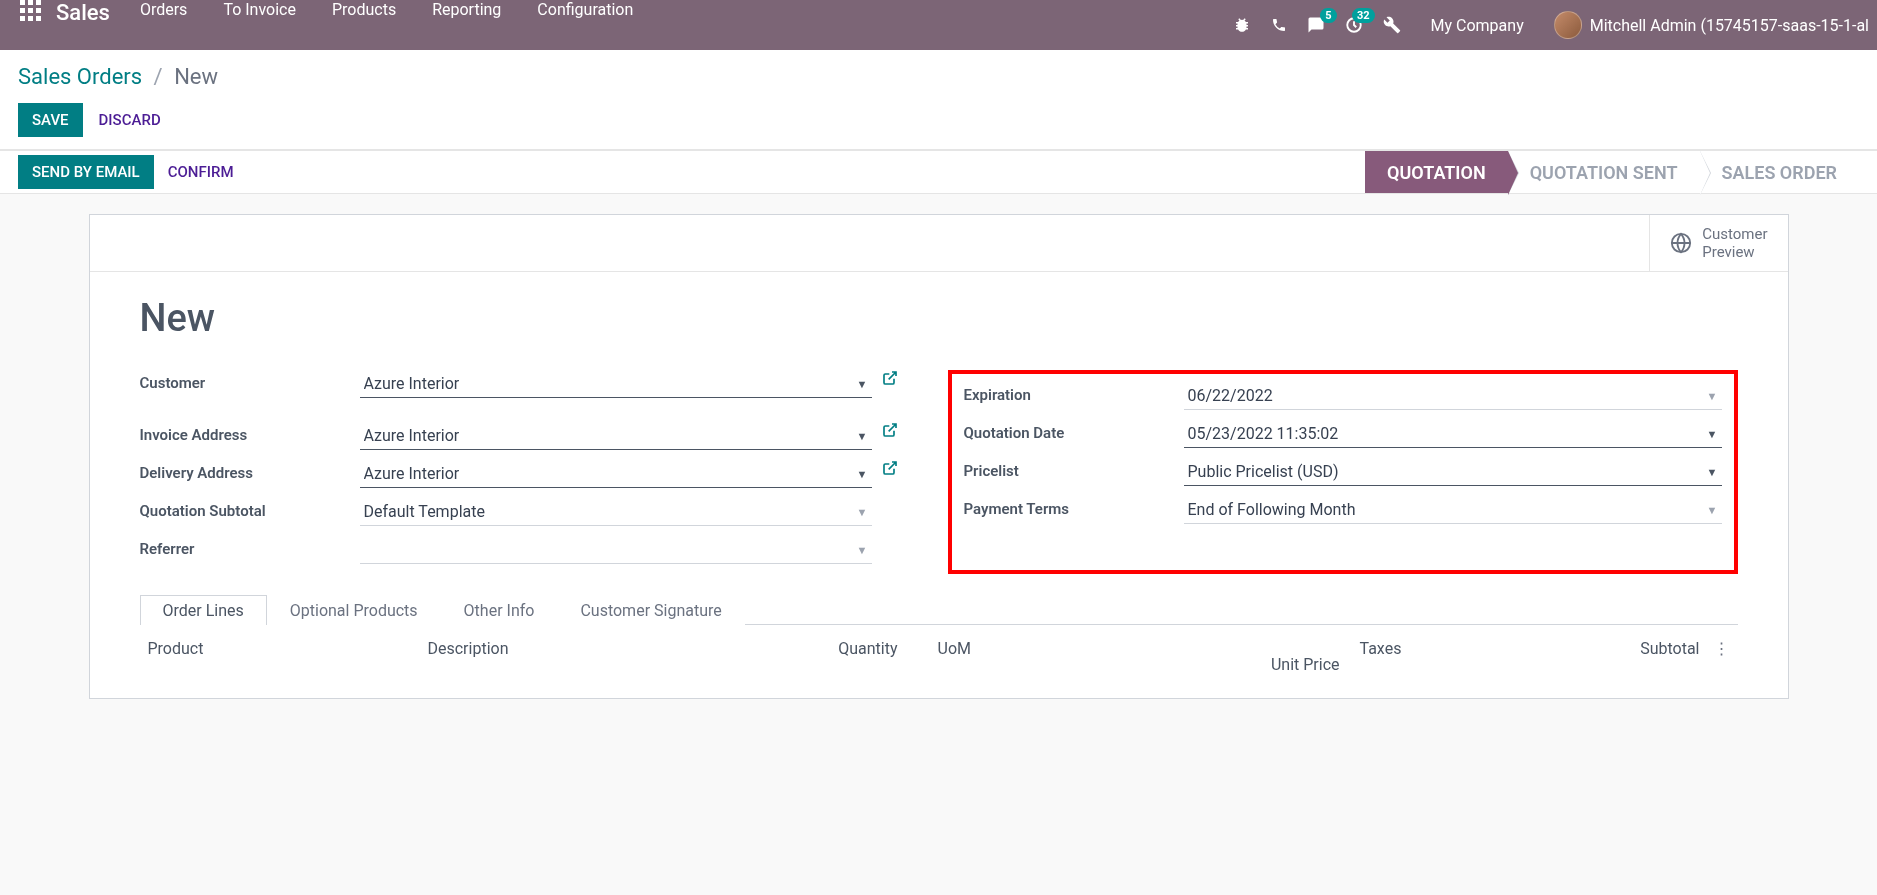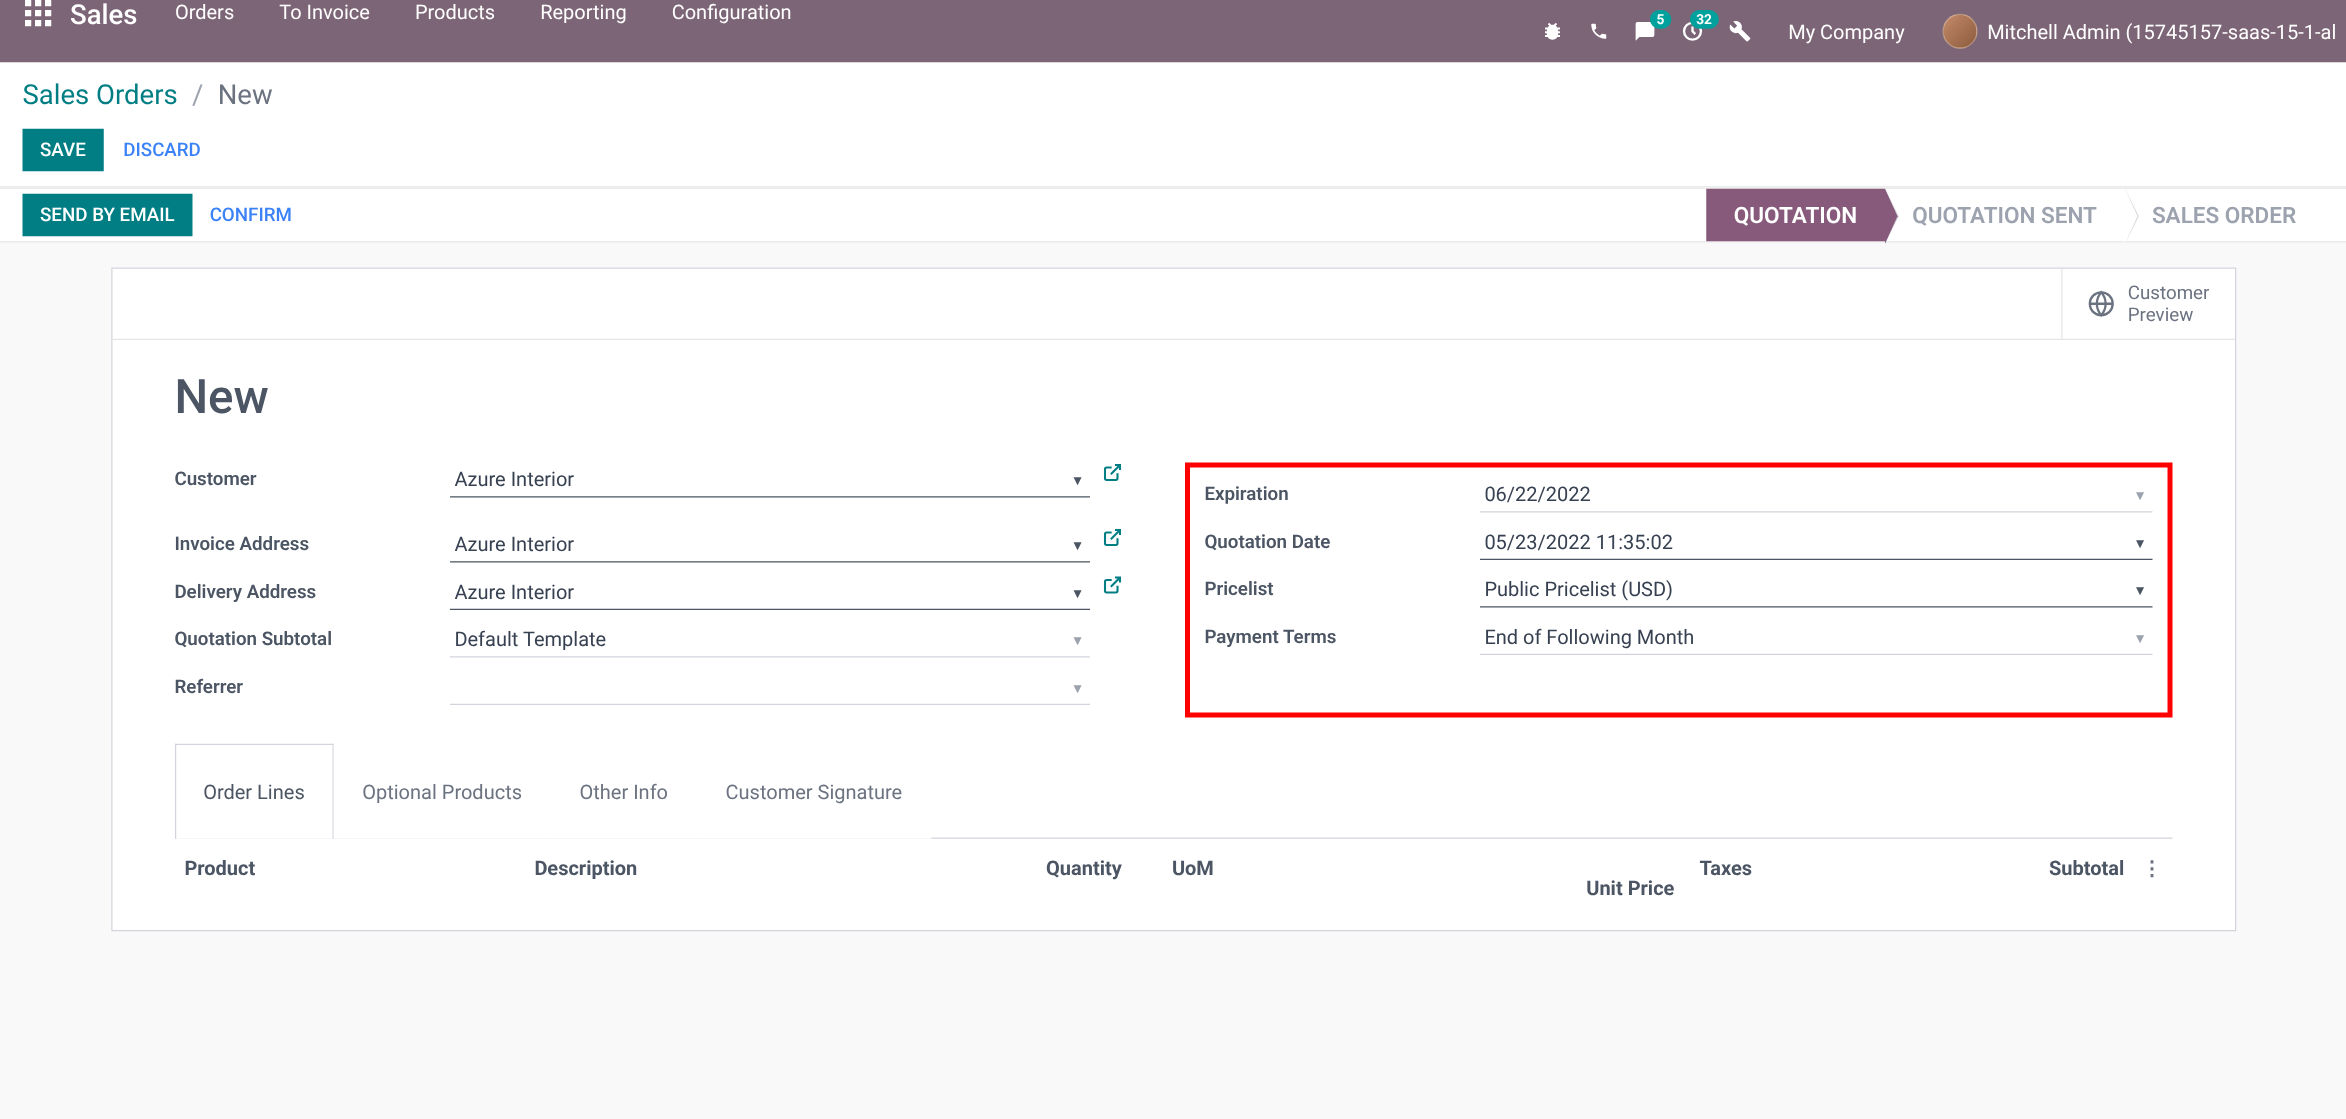--- a/index.html
+++ b/index.html
@@ -21,21 +21,21 @@
 .navbar .avatar { width: 28px; height: 28px; border-radius: 50%; background: linear-gradient(135deg,#c48b6a,#8b5a3c); border: 1px solid rgba(255,255,255,0.3); }
 .navbar .username { color: #fff; font-size: 16px; white-space: nowrap; }
 
 
 .breadcrumb-bar { background: #fff; padding: 14px 18px 12px; border-bottom: 1px solid #e5e5e5; }
 .breadcrumb { font-size: 22px; color: #6b7280; }
 .breadcrumb .link { color: #017E84; cursor: pointer; }
 .breadcrumb .sep { color: #9ca3af; margin: 0 6px; }
 .action-btns { margin-top: 14px; display: flex; gap: 12px; align-items: center; }
 .btn-primary { background: #017E84; color: #fff; border: none; padding: 8px 14px; font-size: 15px; font-weight: 500; cursor: pointer; }
-.btn-link { background: none; border: none; color: #3b82f6; font-size: 15px; font-weight: 500; cursor: pointer; padding: 8px 4px; }
+.btn-link { background: none; border: none; color: #4c1d95; font-size: 15px; font-weight: 500; cursor: pointer; padding: 8px 4px; }
 
 
 .status-row { background: #fff; border-top: 1px solid #e5e5e5; border-bottom: 1px solid #e5e5e5; display: flex; align-items: center; height: 44px; padding: 0 18px; }
 .status-row .left-btns { display: flex; gap: 10px; }
 .status-row .spacer { flex: 1; }
 .stages { display: flex; height: 100%; }
 .stage { display: flex; align-items: center; padding: 0 22px; font-size: 18px; font-weight: 600; color: #9ca3af; position: relative; cursor: pointer; }
 .stage.active { background: #875A7B; color: #fff; }
 .stage:not(:last-child)::after { content:""; position:absolute; right:-10px; top:0; width:0; height:0; border-top: 22px solid transparent; border-bottom: 22px solid transparent; border-left: 10px solid #fff; z-index:1; }
 .stage.active::after { border-left-color: #875A7B; }
@@ -62,25 +62,25 @@
 .field-value { flex: 1; position: relative; }
 .field-input { width: 100%; border: none; border-bottom: 1px solid #4b5563; font-size: 16px; padding: 4px 24px 4px 4px; background: transparent; color: #374151; }
 .field-input.light-border { border-bottom-color: #d1d5db; }
 .caret { position:absolute; right: 4px; top: 8px; font-size: 11px; color: #4b5563; pointer-events:none; }
 .caret.light { color: #9ca3af; }
 .ext-link { color: #017E84; font-size: 16px; margin-left: 10px; cursor:pointer; }
 .address-block { font-size: 16px; color: #4b5563; padding: 4px; line-height: 1.6; }
 
 
 .tabs { display:flex; border-bottom: 1px solid #d1d5db; margin-top: 20px; }
-.tab { padding: 28px 22px; font-size: 16px; color: #6b7280; cursor:pointer; border: 1px solid transparent; border-bottom: none; position:relative; top:1px; background:#fff;}
+.tab { padding: 5px 22px; font-size: 16px; color: #6b7280; cursor:pointer; border: 1px solid transparent; border-bottom: none; position:relative; top:1px; background:#fff;}
 .tab.active { border-color: #d1d5db; color: #4b5563; background:#fff; }
 
 
-.table-header { display:flex; padding: 14px 8px 4px; font-size: 16px; font-weight: 700; color: #4b5563; }
+.table-header { display:flex; padding: 14px 8px 4px; font-size: 16px; font-weight: 400; color: #4b5563; }
 .th-product { width: 280px; }
 .th-desc { width: 320px; }
 .th-qty { width: 150px; text-align:right; }
 .th-uom { width: 180px; padding-left: 40px; }
 .th-space { flex:1; }
 .th-price { width: 130px; text-align:right;margin-top:16px; }
 .th-taxes { width: 200px; padding-left: 20px;}
 .th-subtotal { width: 160px; text-align:right; }
 .th-kebab { width: 30px; text-align:right; color:#6b7280; cursor:pointer; }
 

